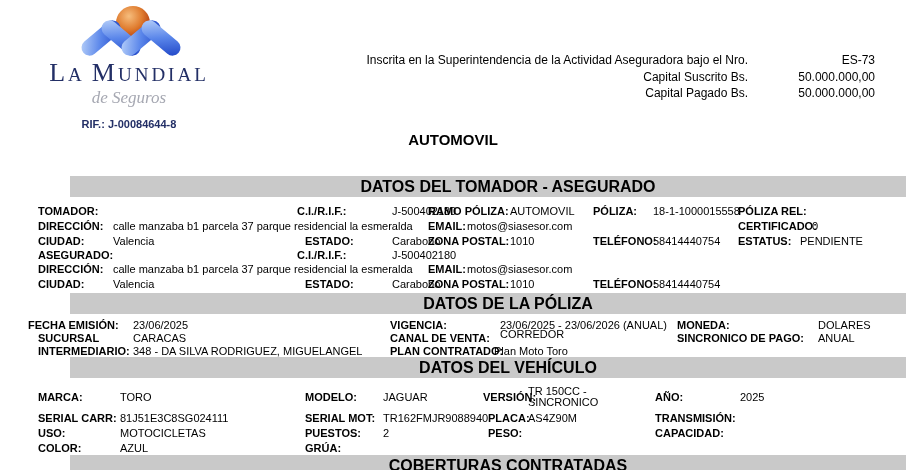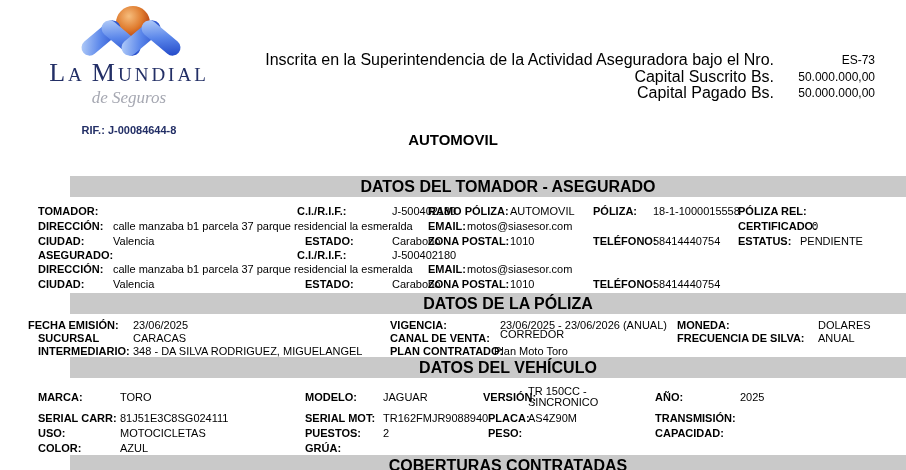--- a/index.html
+++ b/index.html
@@ -6,40 +6,40 @@
   .page {
     position:relative; width:906px; height:470px; background:#ffffff;
     font-family:"Liberation Sans", sans-serif; color:#000; overflow:hidden;
   }
   .t { position:absolute; white-space:nowrap; font-size:11px; line-height:12px; }
   .b { font-weight:700; }
   .bar {
     position:absolute; left:30px; width:876px; height:21px; background:#c9c9c9;
     text-align:center; font-weight:700; font-size:16px; line-height:21px;margin-left:40px;
   }
-  .tr-l { position:absolute; right:132px; font-size:16px; line-height:14px; white-space:nowrap; }
+  .tr-l { position:absolute; right:158px; font-size:12px; line-height:14px; white-space:nowrap; }
   .tr-v { position:absolute; right:31px;  font-size:12px; line-height:14px; white-space:nowrap; }
   .doc-title { position:absolute; left:0; width:906px; text-align:center; font-weight:700; font-size:15px; line-height:17px; }
   
   .logo { position:absolute; left:24px; top:8px; width:210px; }
   .logo-art { position:relative; margin-left:56px; width:104px; height:48px; }
   .ball { position:absolute; left:36px; top:-2px; width:34px; height:34px; border-radius:50%;
           background:radial-gradient(circle at 38% 30%, #f6bd7d 0%, #df7b2e 42%, #a82c08 80%, #7d1e05 100%); z-index:0; }
   .lbar { position:absolute; width:46px; height:16px; border-radius:8px; z-index:1;
           background:linear-gradient(135deg, #bcd4fa 0%, #5a86ea 50%, #1b41c4 100%); }
   .lb1 { left:-2px; top:22px; transform:rotate(-40deg); }
   .lb2 { left:18px; top:22px; transform:rotate(40deg); }
   .lb3 { left:38px; top:22px; transform:rotate(-40deg); }
   .lb4 { left:58px; top:22px; transform:rotate(40deg); }
   .brand { margin-top:4px; text-align:center; font-family:"Liberation Serif", serif; color:#232f66; letter-spacing:3px; line-height:26px; }
   .bc { font-size:26px; }
   .bs { font-size:19px; }
   .bgap { display:inline-block; width:7px; }
   .tagline { text-align:center; font-family:"Liberation Serif", serif; font-style:italic; color:#a6a8b2; font-size:17px; line-height:18px; }
-  .rif { text-align:center; font-weight:700; color:#232f66; font-size:11px; line-height:14px; margin-top:16px; }
+  .rif { text-align:center; font-weight:700; color:#232f66; font-size:11px; line-height:14px; margin-top:10px; }
 </style>
 </head>
 <body>
 
 <div class="page">
 
   <div class="logo">
     <div class="logo-art">
       <div class="ball"></div>
       <div class="lbar lb1"></div>
@@ -117,21 +117,21 @@
   <span class="t" style="left:133px;top:319px">23/06/2025</span>
   <span class="t b" style="left:390px;top:319px">VIGENCIA:</span>
   <span class="t" style="left:500px;top:319px">23/06/2025 - 23/06/2026 (ANUAL)</span>
   <span class="t b" style="left:677px;top:319px">MONEDA:</span>
   <span class="t" style="left:818px;top:319px">DOLARES</span>
 
   <span class="t b" style="left:38px;top:332px">SUCURSAL</span>
   <span class="t" style="left:133px;top:332px">CARACAS</span>
   <span class="t b" style="left:390px;top:332px">CANAL DE VENTA:</span>
   <span class="t" style="left:500px;top:328px">CORREDOR</span>
-  <span class="t b" style="left:677px;top:332px">FRECUENCIA DE SILVA:</span>
+  <span class="t b" style="left:677px;top:332px">SINCRONICO DE PAGO:</span>
   <span class="t" style="left:818px;top:332px">ANUAL</span>
 
   <span class="t b" style="left:38px;top:345px">INTERMEDIARIO:</span>
   <span class="t" style="left:133px;top:345px">348 - DA SILVA RODRIGUEZ, MIGUELANGEL</span>
   <span class="t b" style="left:390px;top:345px">PLAN CONTRATADO:</span>
   <span class="t" style="left:494px;top:345px">Plan Moto Toro</span>
 
   <div class="bar" style="top:357px"><span>DATOS DEL VEHÍCULO</span></div>
 
   <span class="t b" style="left:38px;top:391px">MARCA:</span>

